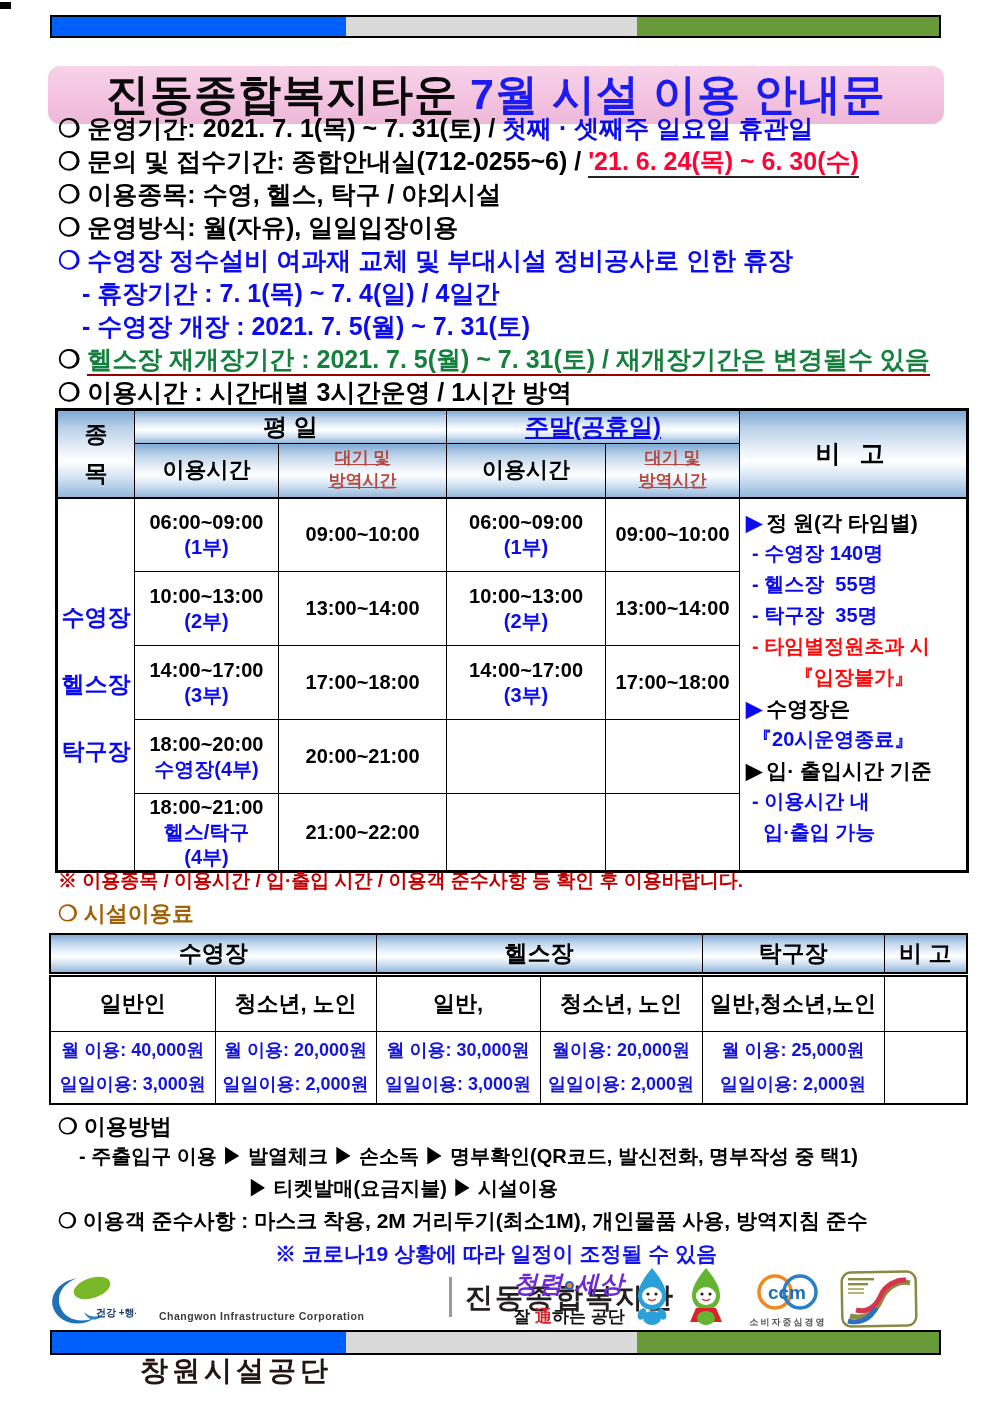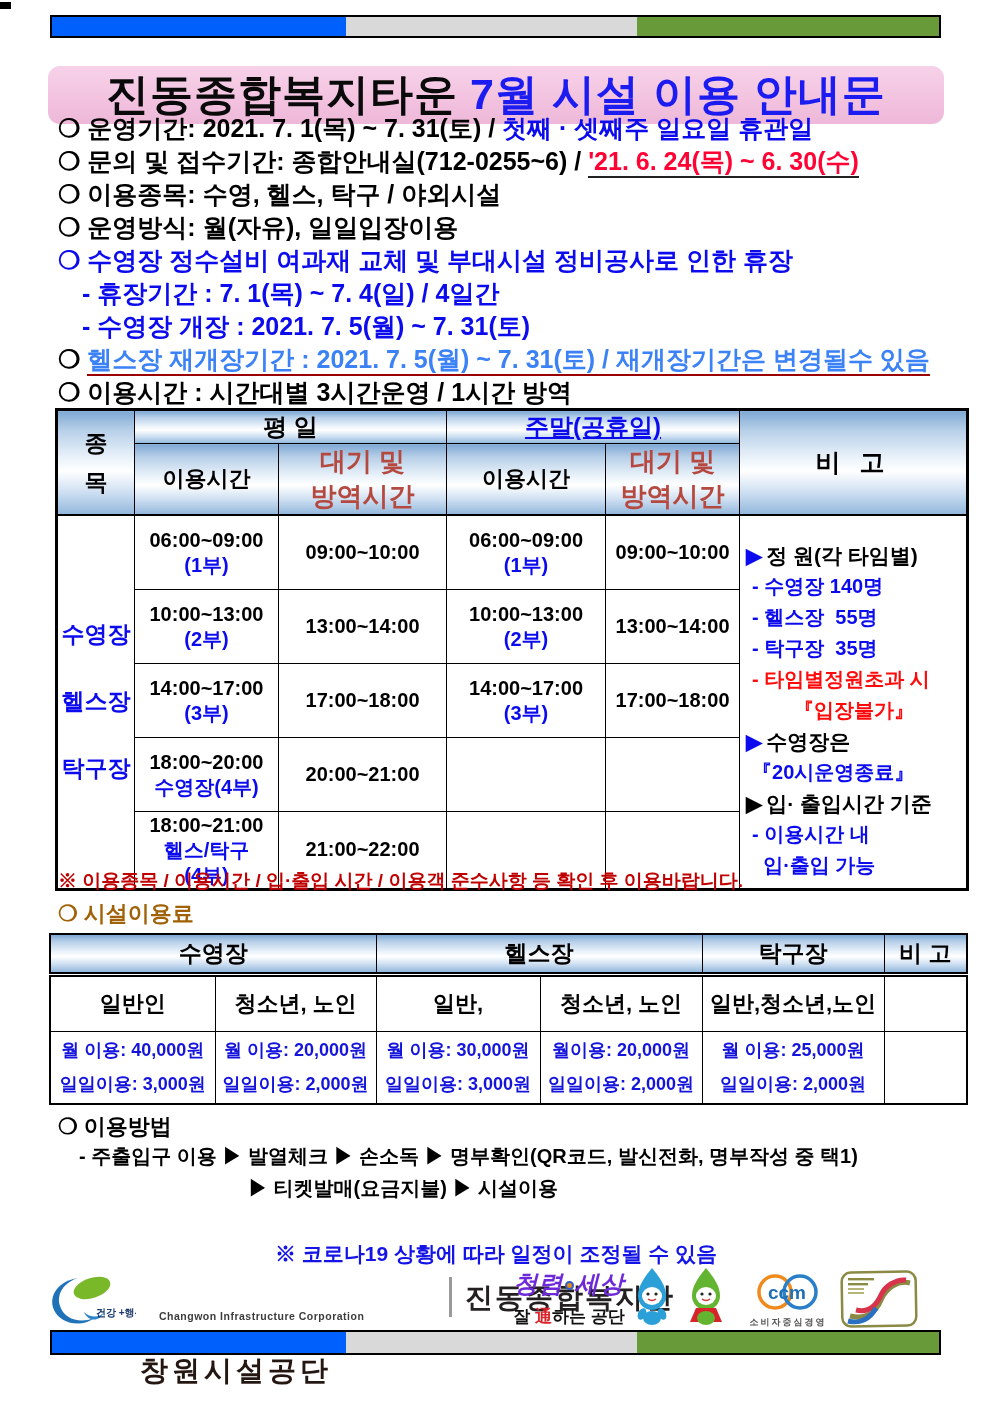--- a/index.html
+++ b/index.html
@@ -26,47 +26,47 @@
     display:flex; align-items:center; justify-content:center;
     font-size:43px; font-weight:900; letter-spacing:1px; white-space:nowrap;margin-top:14px; }
   .title-black { color:#0a0a0a; }
   .title-blue { color:#1c1cf0; margin-left:12px; }
 
   
   .bullets { left:58px; top:113px; width:910px; }
   .bl { font-size:25px; font-weight:bold; height:33px; line-height:30px; color:#000; white-space:nowrap; }
   .bl.sub { padding-left:24px; }
   .c-blue { color:#0b0bee; }
-  .c-red  { color:#3b82f6; }
+  .c-red  { color:#15803d; }
   .c-pink-red { color:#ff0334; }
   .u-dark { border-bottom:2px solid #222; padding-bottom:1px; }
   .u-red  { border-bottom:2px solid #9a0000; padding-bottom:1px; }
 
   
   table { border-collapse:collapse; table-layout:fixed; }
   .sch { left:55px; top:408px; width:911px; border:3px solid #000; }
   .sch th, .sch td { border:1.5px solid #000; text-align:center; vertical-align:middle; padding:0; }
   .ghead { background:linear-gradient(180deg,#7fa9d4 0%,#b7cfe8 18%,#eaf2fa 45%,#ffffff 58%,#cfe0f2 78%,#92b7dc 100%); }
   .sch thead th { font-weight:bold; }
   .sch .h-item { font-size:23px; line-height:1.7; color:#000; }
   .sch .h-group { font-size:24px; color:#000; border-bottom:1.5px solid #000; }
   .sch .h-weekend span { color:#0b0bee; text-decoration:underline; }
   .sch .h-remarks { font-size:25px; letter-spacing:6px; color:#000; }
   .sch .h-use { font-size:22px; color:#000; }
-  .sch .h-clean { font-size:26px; line-height:1.35; color:#b5493f; }
+  .sch .h-clean { font-size:17px; line-height:1.35; color:#b5493f;text-decoration:underline; }
   .sch tbody { border-top:2px solid #000; }
   .sch .time { font-size:20px; font-weight:bold; color:#000; line-height:1.3; }
   .sch .part { font-size:20px; font-weight:bold; color:#0b0bee; line-height:1.25; }
   .sch .clean-cell { font-size:20px; font-weight:bold; color:#000; }
   .items-cell > div { display:flex; flex-direction:column; justify-content:center; align-items:center; gap:36px; height:100%; }
   .items-cell .item { color:#0b0bee; font-size:23px; font-weight:bold; }
 
   
   .remarks-cell { vertical-align:top !important; }
-  .remarks { text-align:left; padding:24px 4px 0 6px; font-weight:bold; font-size:20px; line-height:31px; }
+  .remarks { text-align:left; padding:8px 4px 0 6px; font-weight:bold; font-size:20px; line-height:31px; }
   .rl { white-space:pre-wrap; }
   .rl .arrow-blue { color:#0b0bee; margin-right:4px; }
   .rl .arrow-black { color:#000; margin-right:4px; }
   .rl-head { color:#000; font-size:21px; }
   .rl-blue { color:#0b0bee; padding-left:6px; }
   .rl-red { color:#ff0a0a; padding-left:6px; }
   .rl-center { text-align:center; padding-left:0; }
 
   
   .confirm-note { left:58px; top:868px; color:#c00000; font-weight:bold; font-size:19px; }
@@ -284,20 +284,21 @@
         <td class="price pre">월 이용: 25,000원
 일일이용: 2,000원</td>
         <td class="price"></td>
       </tr>
     </tbody>
   </table>
 
   <div class="abs usage-title">❍ 이용방법</div>
   <div class="abs usage-flow1">- 주출입구 이용 ▶ 발열체크 ▶ 손소독 ▶ 명부확인(QR코드, 발신전화, 명부작성 중 택1)</div>
   <div class="abs usage-flow2">▶ 티켓발매(요금지불) ▶ 시설이용</div>
+  <div class="abs usage-rules">❍ 이용객 준수사항 : 마스크 착용, 2M 거리두기(최소1M), 개인물품 사용, 방역지침 준수</div>
   <div class="abs covid-note">※ 코로나19 상황에 따라 일정이 조정될 수 있음</div>
 
   <svg class="abs logo-svg" width="92" height="58" viewBox="0 0 92 58">
     <path d="M34,6 C14,9 4,24 10,38 C16,52 38,56 50,46 C36,52 20,47 16,34 C12,21 21,10 34,6 Z" fill="#1f72b8"></path>
     <ellipse cx="48" cy="16" rx="19" ry="10" transform="rotate(-18 48 16)" fill="#79b829"></ellipse>
     <path d="M40,40 C46,46 56,46 60,40 C56,50 44,50 40,40 Z" fill="#2a86c8"></path>
     <text x="52" y="44" font-size="10" font-weight="bold" fill="#1a3a6b" class="pre">건강
 +행복</text>
   </svg>
 

